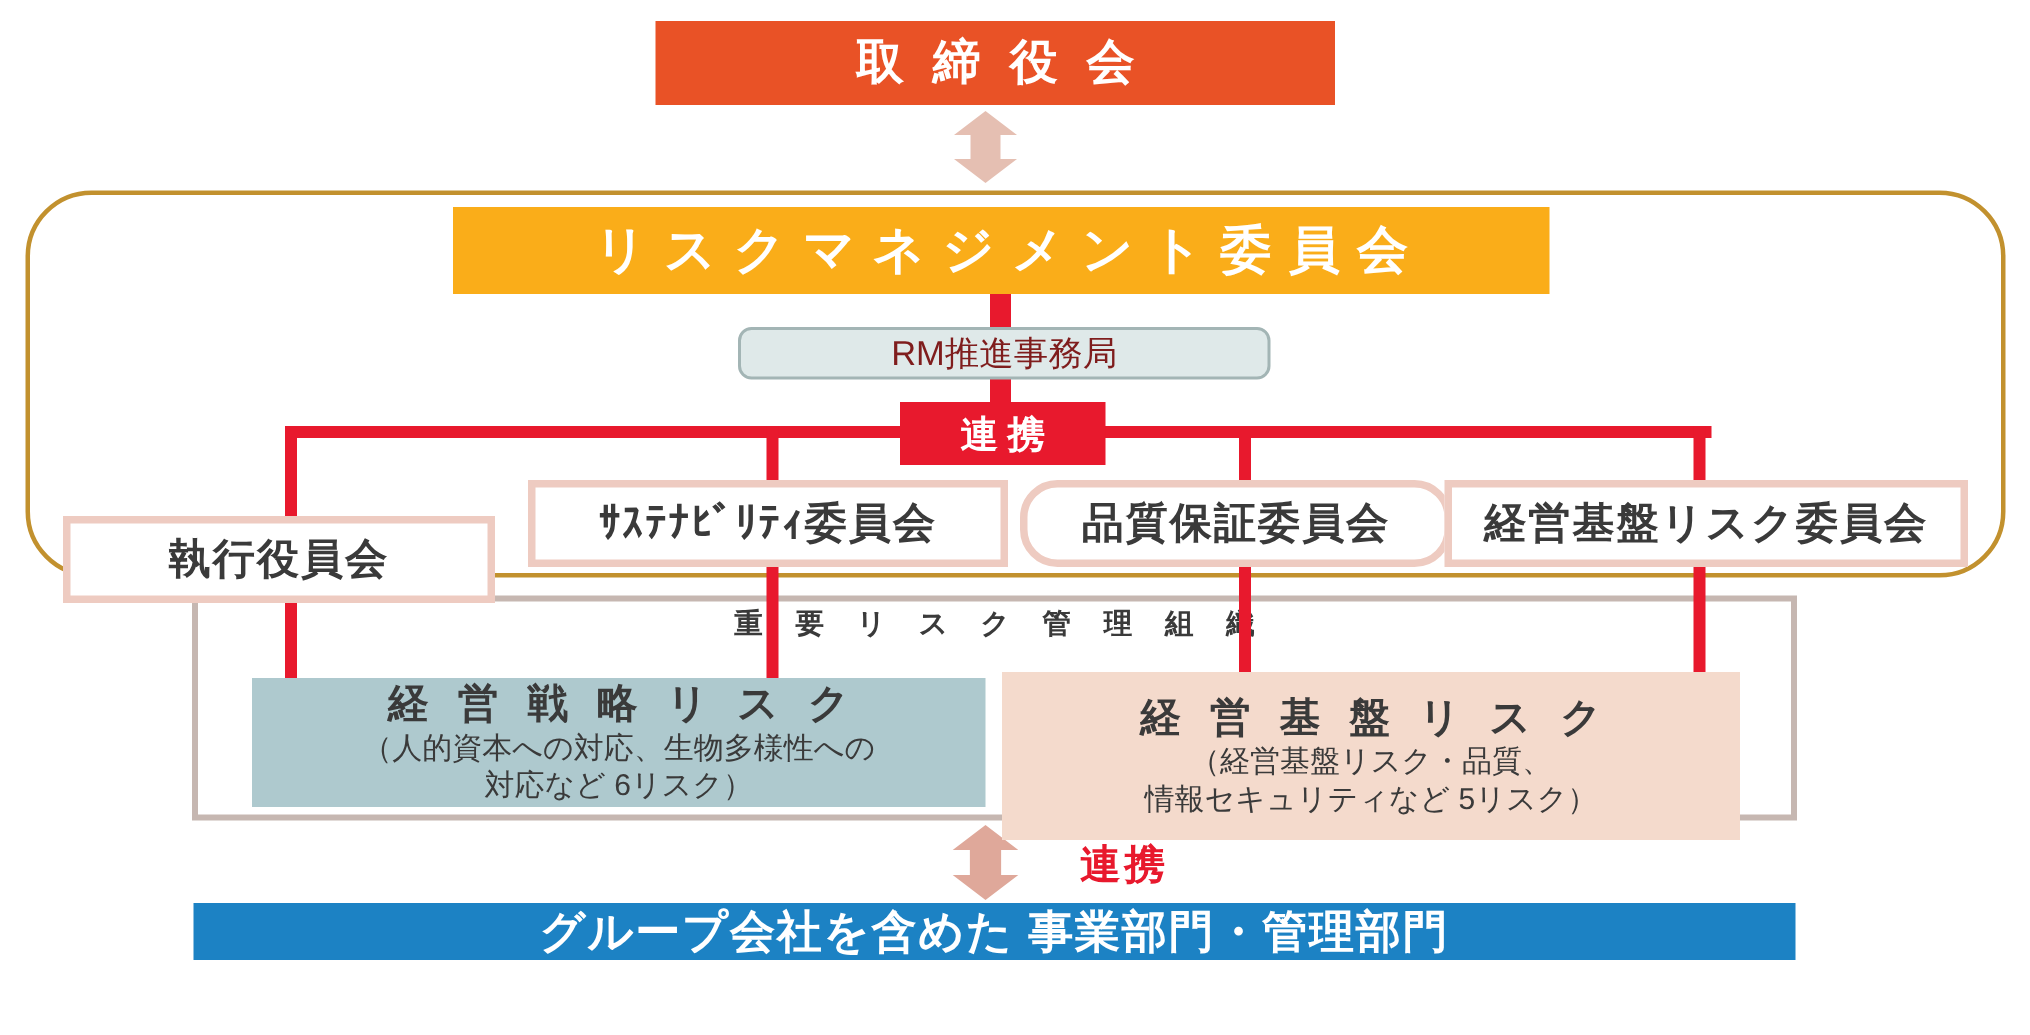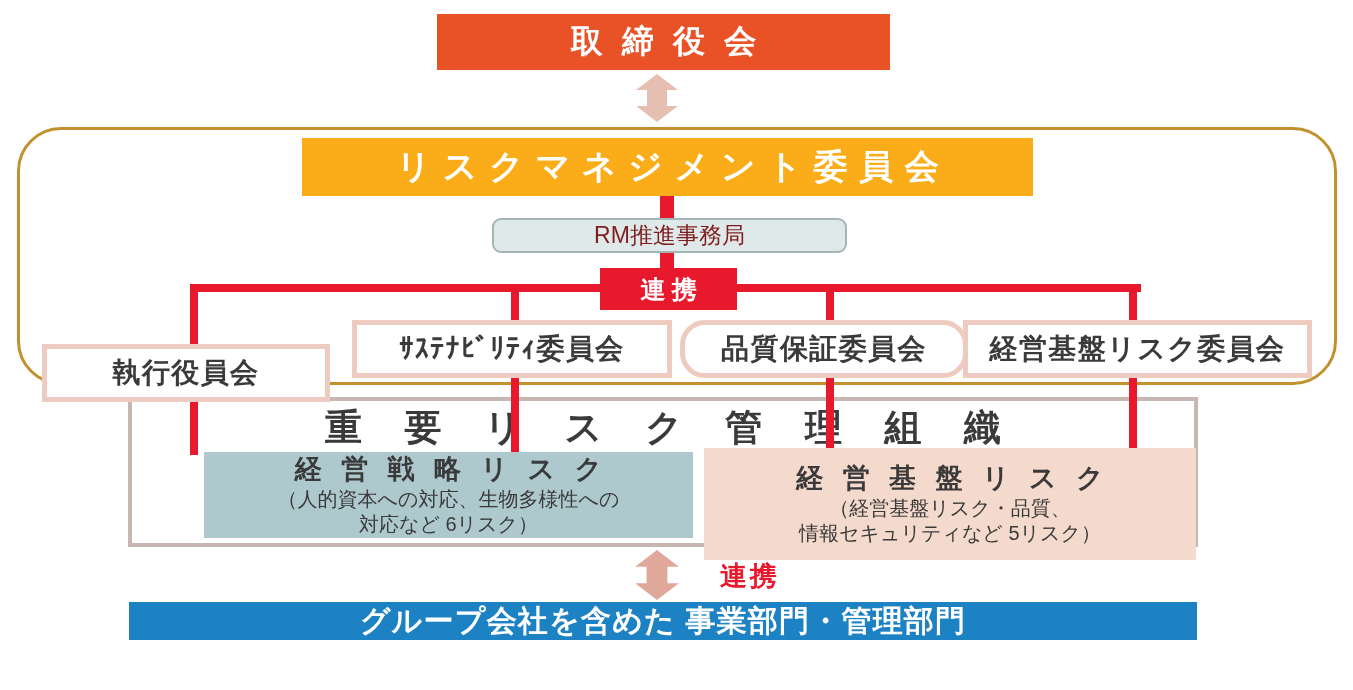--- a/index.html
+++ b/index.html
@@ -44,23 +44,23 @@
     font-size:28px;font-weight:bold;color:var(--text-dark);z-index:7;letter-spacing:0.05em;}
   .sub1{left:42px;width:288px;margin-top:24px;}
   .sub2{left:352px;width:320px;}
   .sub3{left:680px;width:288px;border-radius:25px;}
   .sub4{left:963px;width:349px;}
 
   
   .org-box{left:128px;top:397px;width:1070px;height:150px;background:#fff;
     border:4px solid var(--org-border);z-index:2;}
   .org-title{left:128px;top:403px;width:1070px;height:44px;text-align:center;
-    font-size:37px;font-weight:bold;letter-spacing:1.15em;text-indent:1.15em;color:var(--text-dark);z-index:2;}
+    font-size:19px;font-weight:bold;letter-spacing:1.15em;text-indent:1.15em;color:var(--text-dark);z-index:2;}
 
-  .risk-inner{z-index:7;flex-direction:column;text-align:center;line-height:1.25;margin-left:36px;}
+  .risk-inner{z-index:7;flex-direction:column;text-align:center;line-height:1.25;}
   .teal-box{left:168px;top:452px;width:489px;height:86px;background:var(--teal);}
   .pink-box{left:668px;top:448px;width:492px;height:112px;background:var(--pink);}
   .risk-title{font-size:27px;font-weight:bold;letter-spacing:0.72em;text-indent:0.72em;}
   .risk-sub{font-size:20px;}
 
   
   .arrow-svg{z-index:4;}
   .arrow-top-pos{left:631px;top:74px;}
   .arrow-bottom-pos{left:629px;top:550px;}
   .renkei-bottom{left:720px;top:558px;width:120px;height:36px;justify-content:flex-start;

